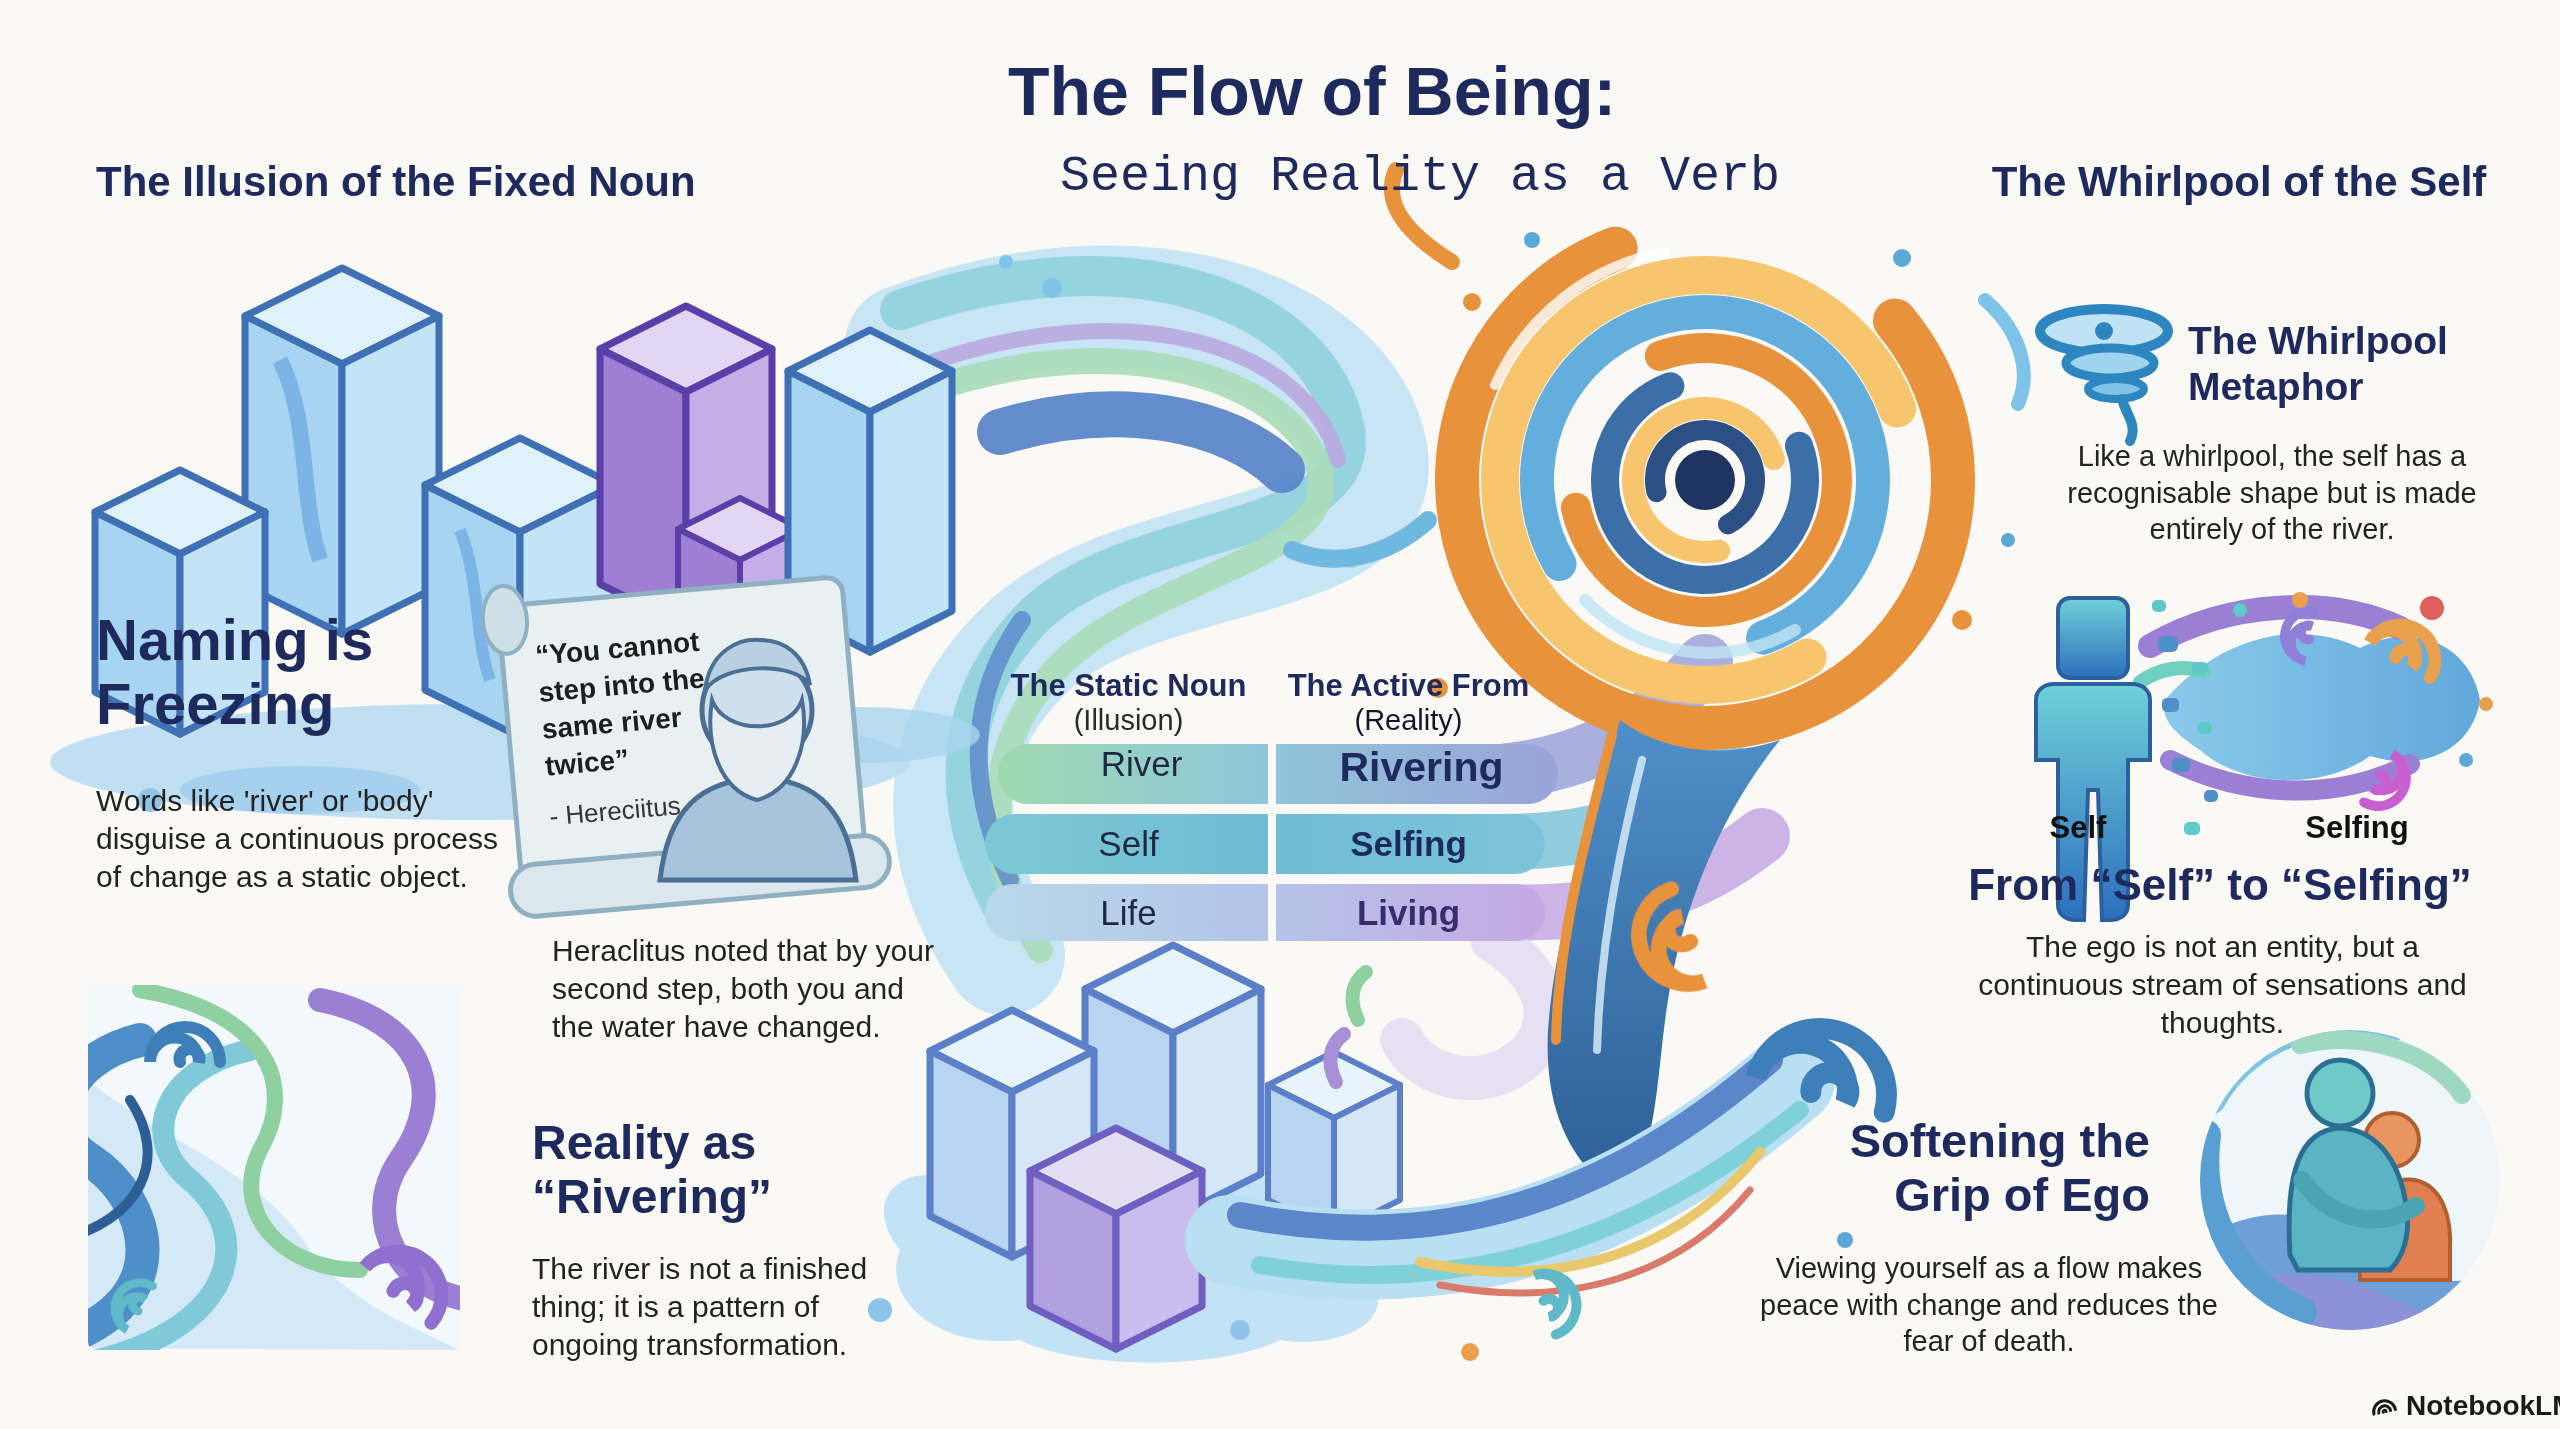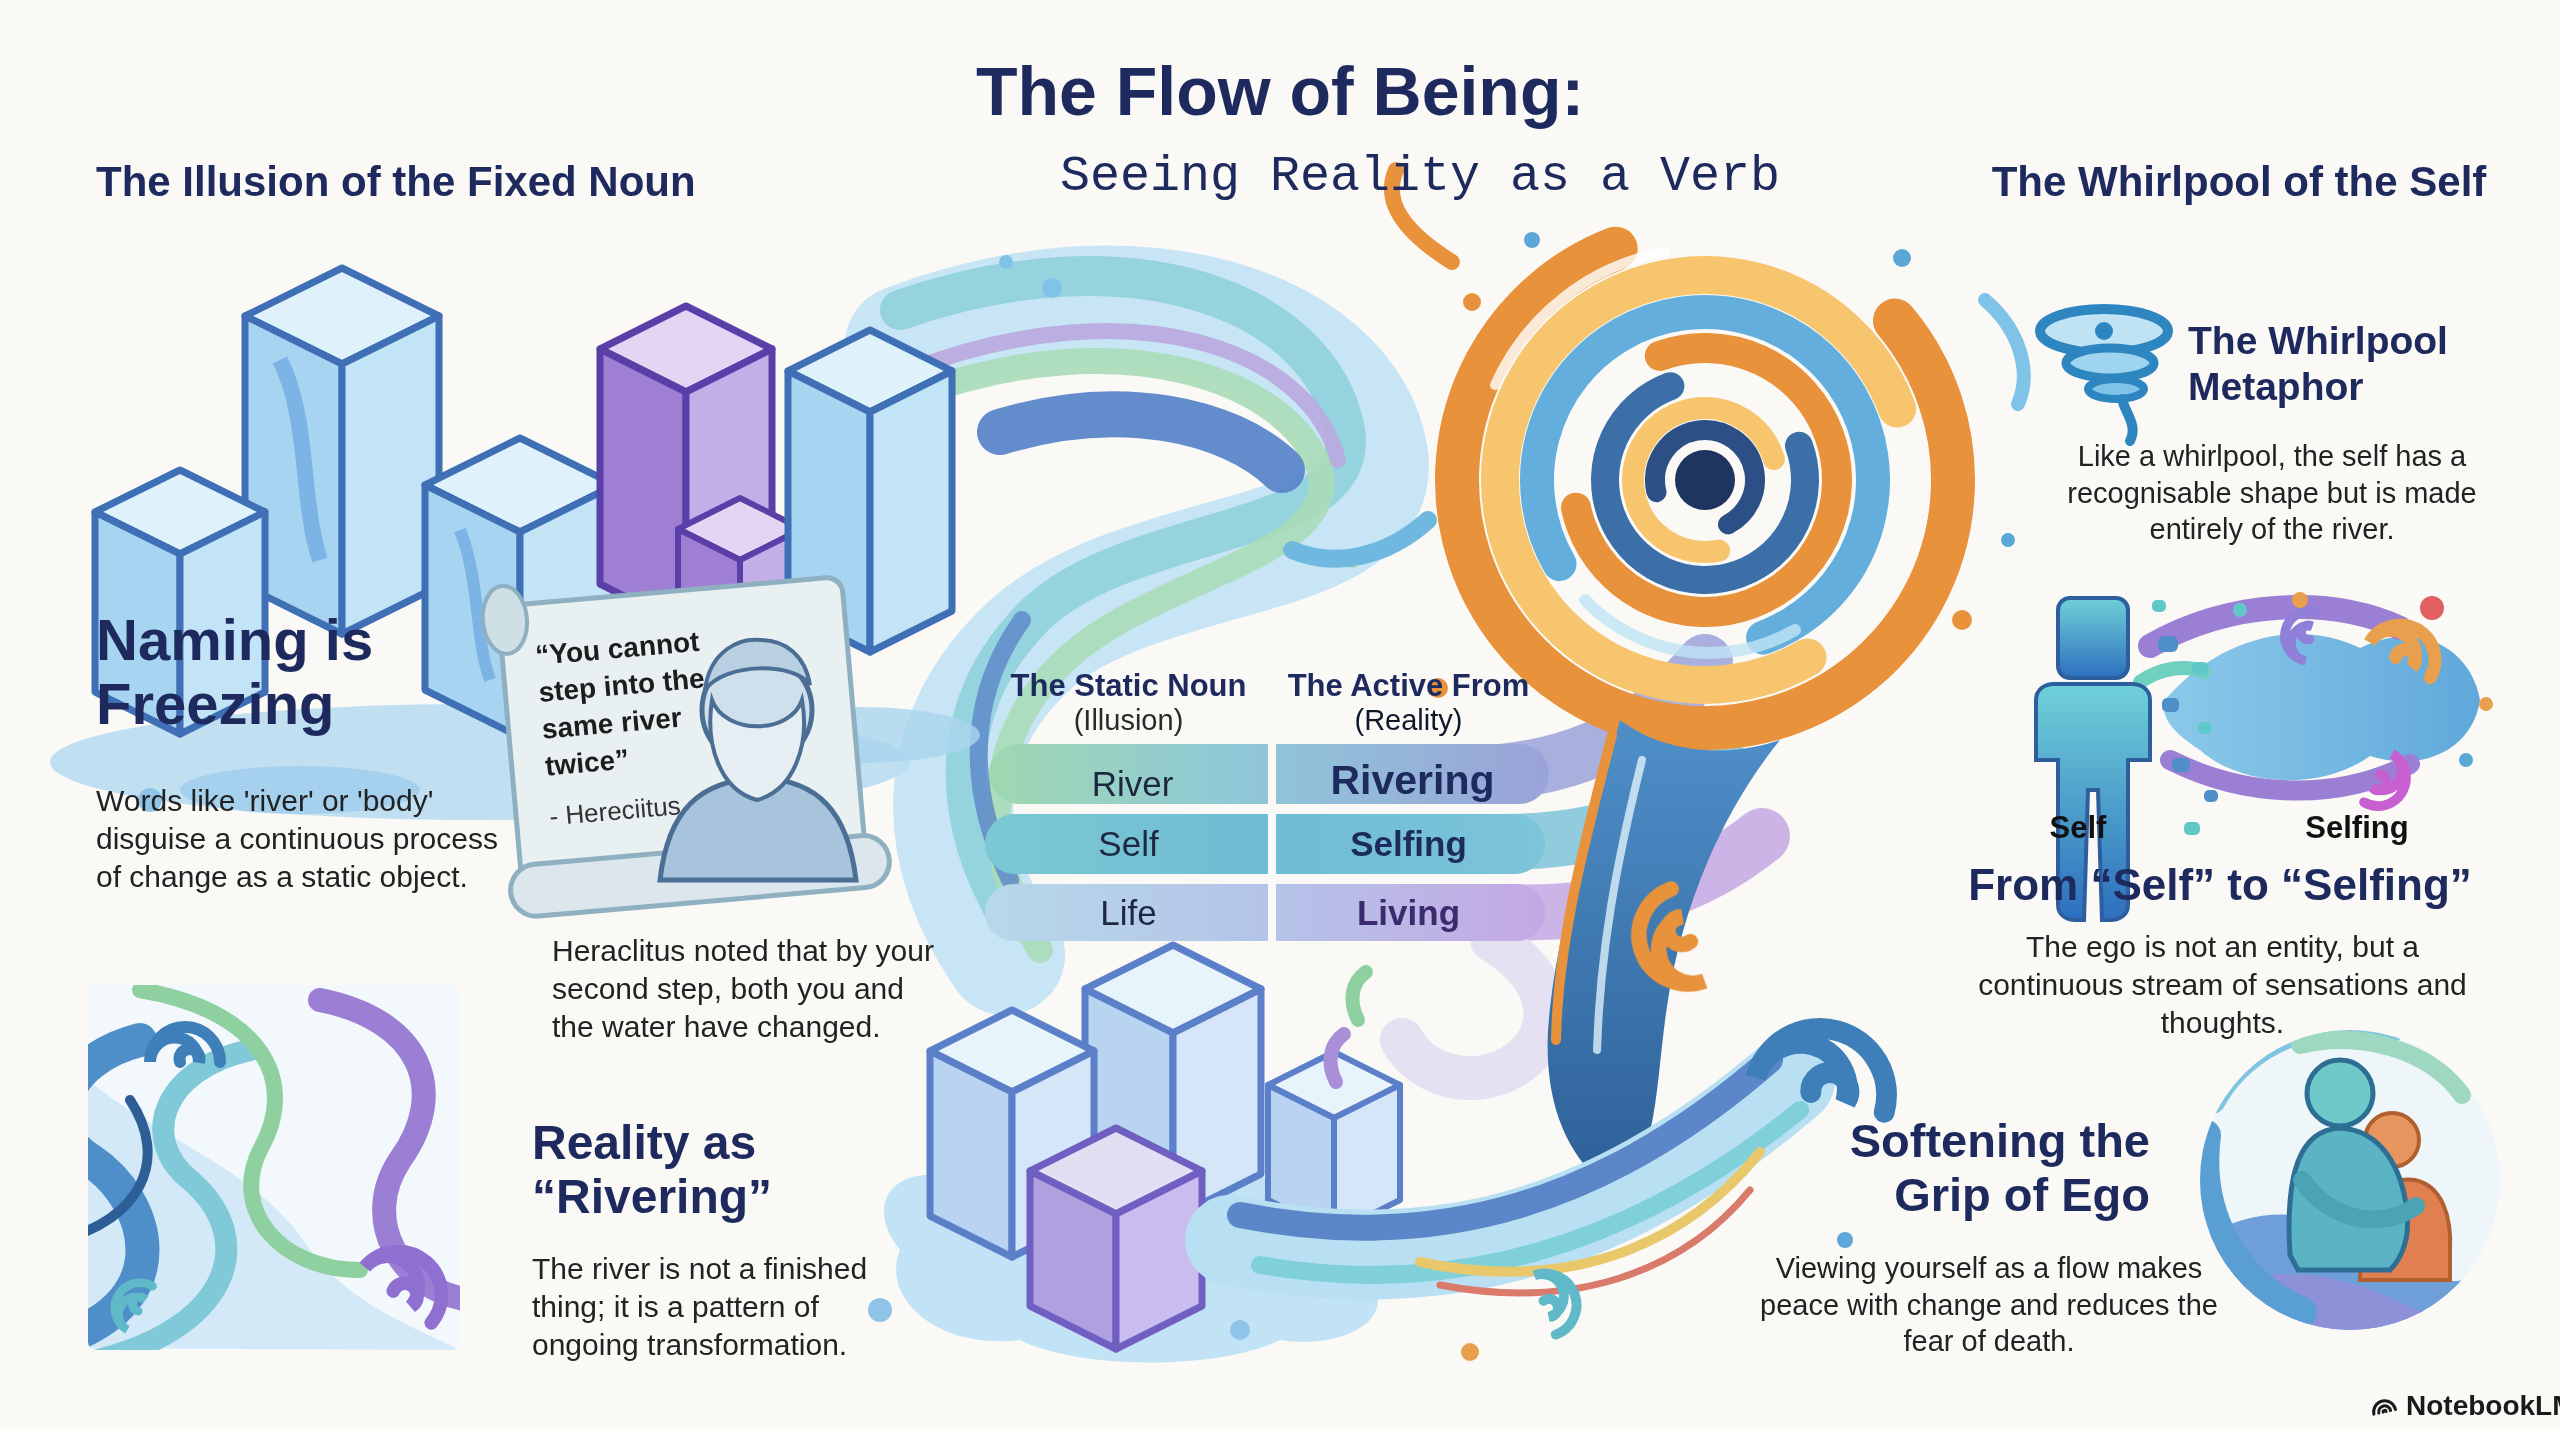--- a/index.html
+++ b/index.html
@@ -254,21 +254,21 @@
 
   <g transform="translate(2030,295)">
     <ellipse cx="74" cy="36" rx="64" ry="22" fill="#bfe3f5" stroke="#2e86c1" stroke-width="10"></ellipse>
     <ellipse cx="80" cy="68" rx="44" ry="15" fill="#9fd4ee" stroke="#2e86c1" stroke-width="9"></ellipse>
     <ellipse cx="86" cy="94" rx="28" ry="10" fill="#7fc4e8" stroke="#2e86c1" stroke-width="8"></ellipse>
     <path d="M 92 104 C 96 120 108 130 100 146" stroke="#2e86c1" stroke-width="10" fill="none" stroke-linecap="round"></path>
     <circle cx="74" cy="36" r="9" fill="#2e86c1"></circle>
   </g>
 </svg>
 
-<div class="abs txt navy bold" style="left:780px;top:52px;width:1000px;text-align:center;font-size:68px;">The Flow of Being:</div>
+<div class="abs txt navy bold" style="left:812px;top:52px;width:1000px;text-align:center;font-size:68px;">The Flow of Being:</div>
 <div class="abs txt navy" style="left:780px;top:148px;width:1000px;text-align:right;font-size:50px;font-weight:500;font-family:Liberation Mono, monospace;">Seeing Reality as a Verb</div>
 
 <div class="abs txt navy bold" style="left:96px;top:158px;width:700px;font-size:42px;">The Illusion of the Fixed Noun</div>
 
 <div class="abs txt navy bold" style="left:96px;top:608px;width:430px;font-size:58px;line-height:1.1;">Naming is Freezing</div>
 <div class="abs txt body-txt" style="left:96px;top:782px;width:430px;font-size:30px;">Words like 'river' or 'body' disguise a continuous process of change as a static object.</div>
 
 <div class="abs txt" style="left:542px;top:628px;width:225px;transform:rotate(-5deg);">
   <div style="font-size:28px;font-weight:bold;color:#1d1d1d;line-height:1.32;">“You cannot step into the same river twice”</div>
   <div style="font-size:26px;color:#333;margin-top:16px;">- Hereciitus</div>
@@ -282,21 +282,21 @@
 <div class="abs txt" style="left:985px;top:668px;width:560px;">
   <div style="position:absolute;left:0;top:0;width:287px;text-align:center;">
     <div class="navy bold" style="font-size:31px;">The Static Noun</div>
     <div style="font-size:29px;color:#2a2a2a;">(Illusion)</div>
   </div>
   <div style="position:absolute;left:287px;top:0;width:273px;text-align:center;">
     <div class="navy bold" style="font-size:31px;">The Active From</div>
     <div style="font-size:29px;color:#0f172a;">(Reality)</div>
   </div>
 
-  <div style="position:absolute;left:4px;top:76px;width:560px;height:60px;border-radius:30px;display:flex;align-items:flex-end;
+  <div style="position:absolute;left:13px;top:76px;width:560px;height:60px;border-radius:30px;display:flex;align-items:flex-start;
               background:linear-gradient(90deg,#9fd8b0 0%,#8fc8d8 45%,#9aa3d8 100%);">
     <div style="width:287px;text-align:center;font-size:35px;color:#1d2740;">River</div>
     <div style="width:273px;text-align:center;font-size:41px;font-weight:bold;color:#1d2a5e;">Rivering</div>
   </div>
 
   <div style="position:absolute;left:0;top:146px;width:560px;height:60px;border-radius:30px;display:flex;align-items:center;
               background:linear-gradient(90deg,#7cc8d4 0%,#6fbcd4 50%,#7cc4da 100%);">
     <div style="width:287px;text-align:center;font-size:35px;color:#1d2740;">Self</div>
     <div style="width:273px;text-align:center;font-size:35px;font-weight:bold;color:#1d2a5e;">Selfing</div>
   </div>

